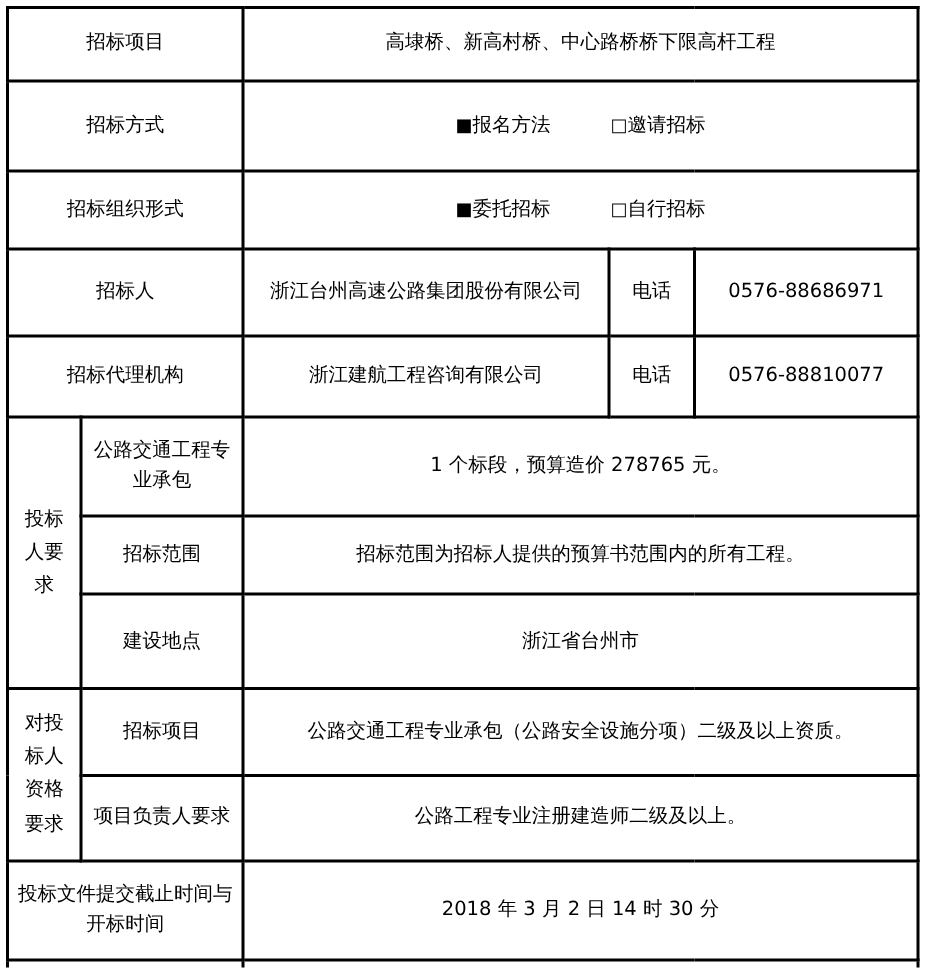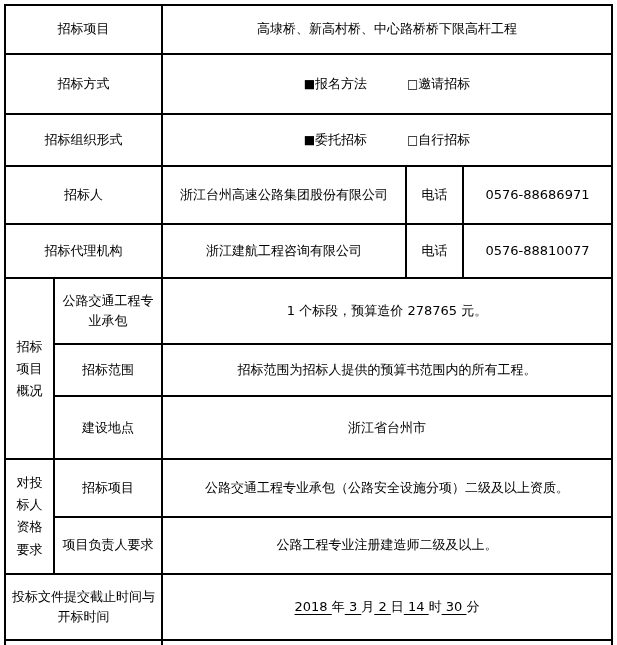--- a/index.html
+++ b/index.html
@@ -30,21 +30,21 @@
   .vtext {
     display: inline-block;
     width: 2.15em;
     text-align: center;
     line-height: 1.7;
   }
   .opt { white-space: nowrap; }
   .opt-gap { margin-right: 40px; }
   .box { font-size: 12px; }
   .datecell { white-space: pre; }
-  .seg-u { text-decoration: underline; text-underline-offset: 3px; }
+  .seg-u { text-underline-offset: 3px; }
   .seg { text-decoration: none; }
 </style>
 </head>
 <body>
 
 <table class="tender">
   <colgroup>
     <col style="width:49px">
     <col style="width:108px">
     <col style="width:244px">
@@ -80,21 +80,21 @@
   </tr>
 
   <tr style="height:54px">
     <td colspan="2">招标代理机构</td>
     <td>浙江建航工程咨询有限公司</td>
     <td>电话</td>
     <td>0576-88810077</td>
   </tr>
 
   <tr style="height:58px">
-    <td rowspan="3"><span class="vtext">招标项目概况</span></td>
+    <td rowspan="3"><span class="vtext">投标人要求</span></td>
     <td>公路交通工程专业承包</td>
     <td colspan="3">1 个标段，预算造价 278765 元。</td>
   </tr>
 
   <tr style="height:52px">
     <td>招标范围</td>
     <td colspan="3">招标范围为招标人提供的预算书范围内的所有工程。</td>
   </tr>
 
   <tr style="height:63px">

